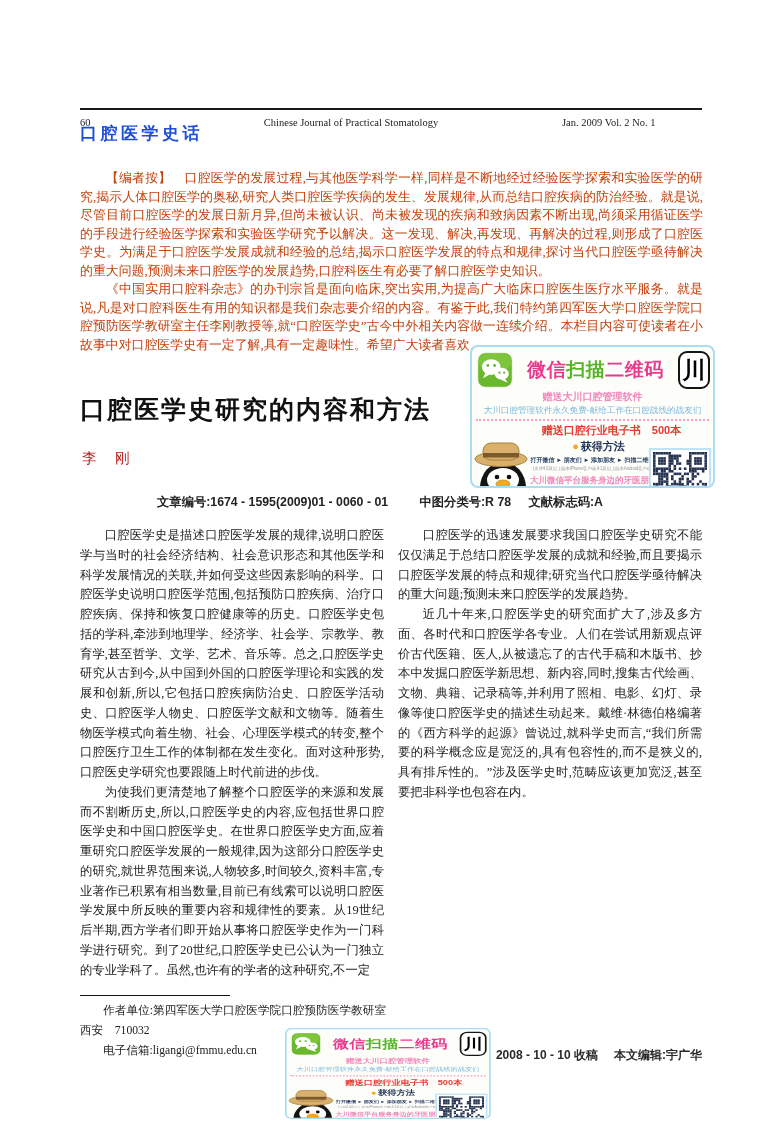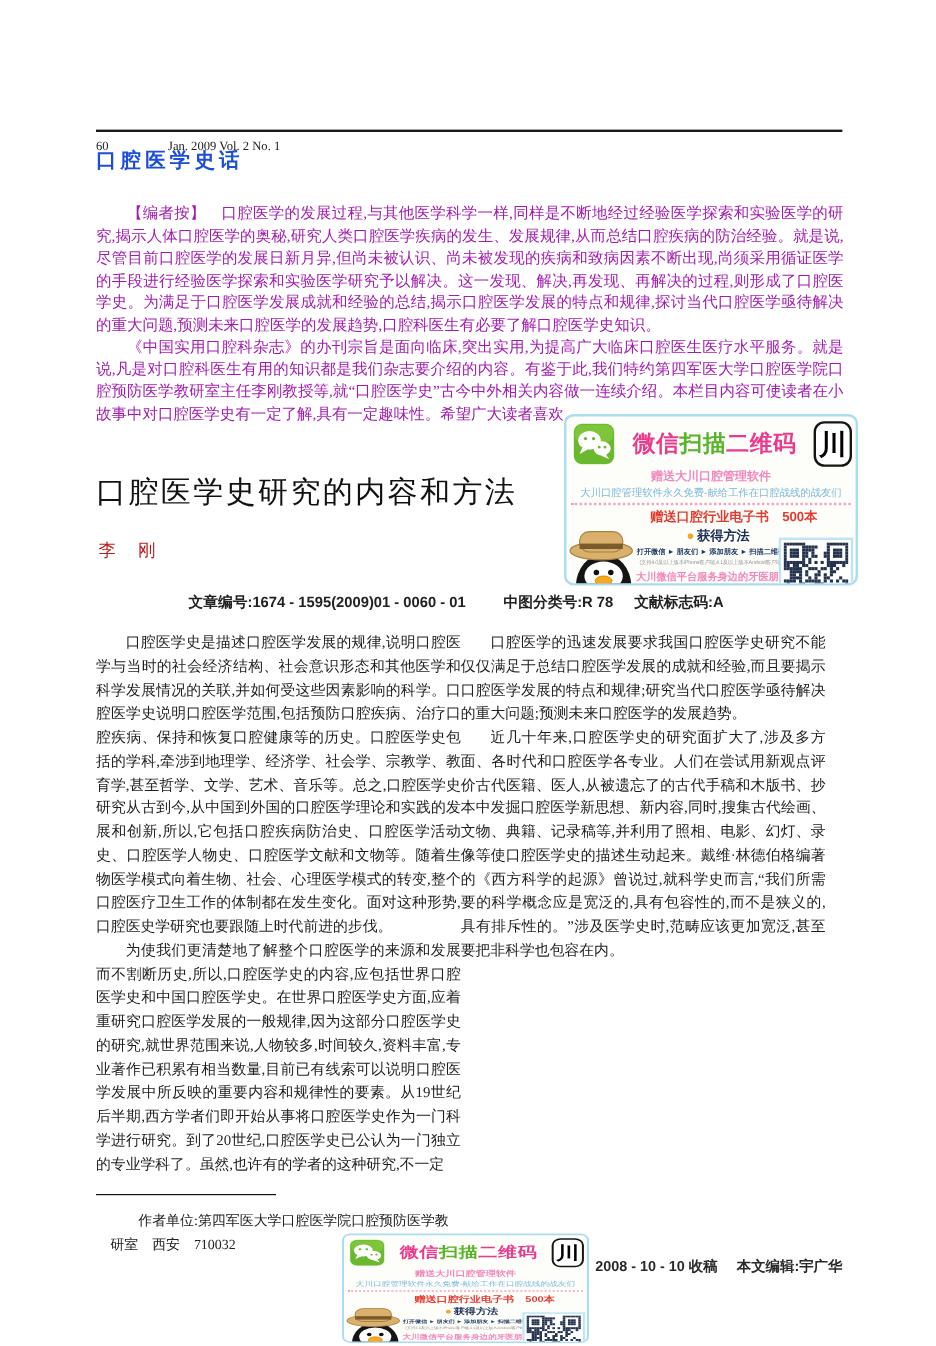--- a/index.html
+++ b/index.html
@@ -12,43 +12,43 @@
   .header-row .pageno{width:60px;text-align:left;margin-top:28px;}
   .header-row .jtitle{flex:1;text-align:center;}
   .header-row .issue{width:140px;text-align:left;}
   .header-rule{position:absolute;top:108px;left:80px;width:622px;border-top:2px solid #1a1a1a;}
 
   .section-label{position:absolute;top:122px;left:80px;font-size:17px;letter-spacing:3.5px;
                  font-weight:600;color:#1d4ed8;}
 
   
   .editor-note{position:absolute;top:169px;left:80px;width:623px;font-size:12.9px;line-height:18.5px;
-               text-align:justify;color:#a21caf;}
+               text-align:justify;color:#c2410c;}
   .editor-note p{margin:0;text-indent:2em;}
 
   
   .article-title{position:absolute;top:393px;left:80px;font-family:"Liberation Sans","DejaVu Sans",sans-serif;
-                 font-size:25px;font-weight:normal;letter-spacing:2px;color:#111;}
+                 font-size:25px;font-weight:bold;letter-spacing:2px;color:#111;}
   .author{position:absolute;top:449px;left:82px;font-size:14.5px;letter-spacing:2px;color:#b91c1c;}
   .meta-row{position:absolute;top:494px;left:80px;width:600px;font-family:"Liberation Sans","DejaVu Sans",sans-serif;
             font-size:12.3px;font-weight:bold;color:#222;white-space:nowrap;text-align:center;}
   .meta-row .m1{margin-right:28px;}
   .meta-row .m2{margin-right:14px;}
 
   
-  .columns{position:absolute;top:526px;left:80px;width:622px;display:flex;gap:0;}
+  .columns{position:absolute;top:526px;left:80px;width:622px;display:flex;gap:14px;}
   .col{width:304px;font-size:12.35px;line-height:19.75px;text-align:justify;color:#1d1d1d;}
   .col p{margin:0;text-indent:2em;}
   .col p.no-indent{text-indent:0;}
 
   
   .footnote{position:absolute;top:995px;left:80px;width:306px;font-size:11.6px;line-height:20px;
             text-align:justify;color:#222;}
   .footnote-rule{width:150px;border-top:1.4px solid #111;margin-bottom:5px;}
-  .footnote p{margin:12px;text-indent:2em;}
+  .footnote p{margin:0;text-indent:2em;}
 
   .received-line{position:absolute;top:1047px;left:420px;width:282px;text-align:right;
                  font-family:"Liberation Sans","DejaVu Sans",sans-serif;font-size:12px;font-weight:bold;color:#2a2a2a;}
   .received-line .gap{display:inline-block;width:16px;}
 
   
   .ad-slot{position:absolute;}
   .ad-top{top:345px;left:470px;}
   .ad-bottom{top:1028px;left:285px;transform:scale(0.84,0.637);transform-origin:top left;}
 
@@ -78,20 +78,21 @@
               white-space:nowrap;overflow:hidden;}
   .ad-platform{margin:4px 58px 0 58px;text-align:center;color:#f287bd;font-weight:bold;font-size:8.5px;white-space:nowrap;}
 </style>
 </head>
 <body>
 
 <div class="page">
 
   <div class="header-row">
     <span class="pageno">60</span>
+    <span class="jtitle">Chinese Journal of Practical Stomatology</span>
     <span class="issue">Jan. 2009 Vol. 2 No. 1</span>
   </div>
   <div class="header-rule"></div>
 
   <div class="section-label">口腔医学史话</div>
 
   <div class="editor-note">
     <p>【编者按】　口腔医学的发展过程,与其他医学科学一样,同样是不断地经过经验医学探索和实验医学的研究,揭示人体口腔医学的奥秘,研究人类口腔医学疾病的发生、发展规律,从而总结口腔疾病的防治经验。就是说,尽管目前口腔医学的发展日新月异,但尚未被认识、尚未被发现的疾病和致病因素不断出现,尚须采用循证医学的手段进行经验医学探索和实验医学研究予以解决。这一发现、解决,再发现、再解决的过程,则形成了口腔医学史。为满足于口腔医学发展成就和经验的总结,揭示口腔医学发展的特点和规律,探讨当代口腔医学亟待解决的重大问题,预测未来口腔医学的发展趋势,口腔科医生有必要了解口腔医学史知识。</p>
     <p>《中国实用口腔科杂志》的办刊宗旨是面向临床,突出实用,为提高广大临床口腔医生医疗水平服务。就是说,凡是对口腔科医生有用的知识都是我们杂志要介绍的内容。有鉴于此,我们特约第四军医大学口腔医学院口腔预防医学教研室主任李刚教授等,就“口腔医学史”古今中外相关内容做一连续介绍。本栏目内容可使读者在小故事中对口腔医学史有一定了解,具有一定趣味性。希望广大读者喜欢。</p>
   </div>
@@ -401,20 +402,21 @@
     </div>
     <div class="col">
       <p>口腔医学的迅速发展要求我国口腔医学史研究不能仅仅满足于总结口腔医学发展的成就和经验,而且要揭示口腔医学发展的特点和规律;研究当代口腔医学亟待解决的重大问题;预测未来口腔医学的发展趋势。</p>
       <p>近几十年来,口腔医学史的研究面扩大了,涉及多方面、各时代和口腔医学各专业。人们在尝试用新观点评价古代医籍、医人,从被遗忘了的古代手稿和木版书、抄本中发掘口腔医学新思想、新内容,同时,搜集古代绘画、文物、典籍、记录稿等,并利用了照相、电影、幻灯、录像等使口腔医学史的描述生动起来。戴维·林德伯格编著的《西方科学的起源》曾说过,就科学史而言,“我们所需要的科学概念应是宽泛的,具有包容性的,而不是狭义的,具有排斥性的。”涉及医学史时,范畴应该更加宽泛,甚至要把非科学也包容在内。</p>
     </div>
   </div>
 
   <div class="footnote">
     <div class="footnote-rule"></div>
     <p>作者单位:第四军医大学口腔医学院口腔预防医学教研室　西安　710032</p>
+    <p>电子信箱:ligangi@fmmu.edu.cn</p>
   </div>
 
   <div class="received-line">
     <span>2008 - 10 - 10 收稿</span><span class="gap"></span><span>本文编辑:宇广华</span>
   </div>
 
   <div class="ad-slot ad-bottom">
   <div class="wechat-ad">
     <div class="ad-head">
       <svg class="wx-icon" viewBox="0 0 48 48">

